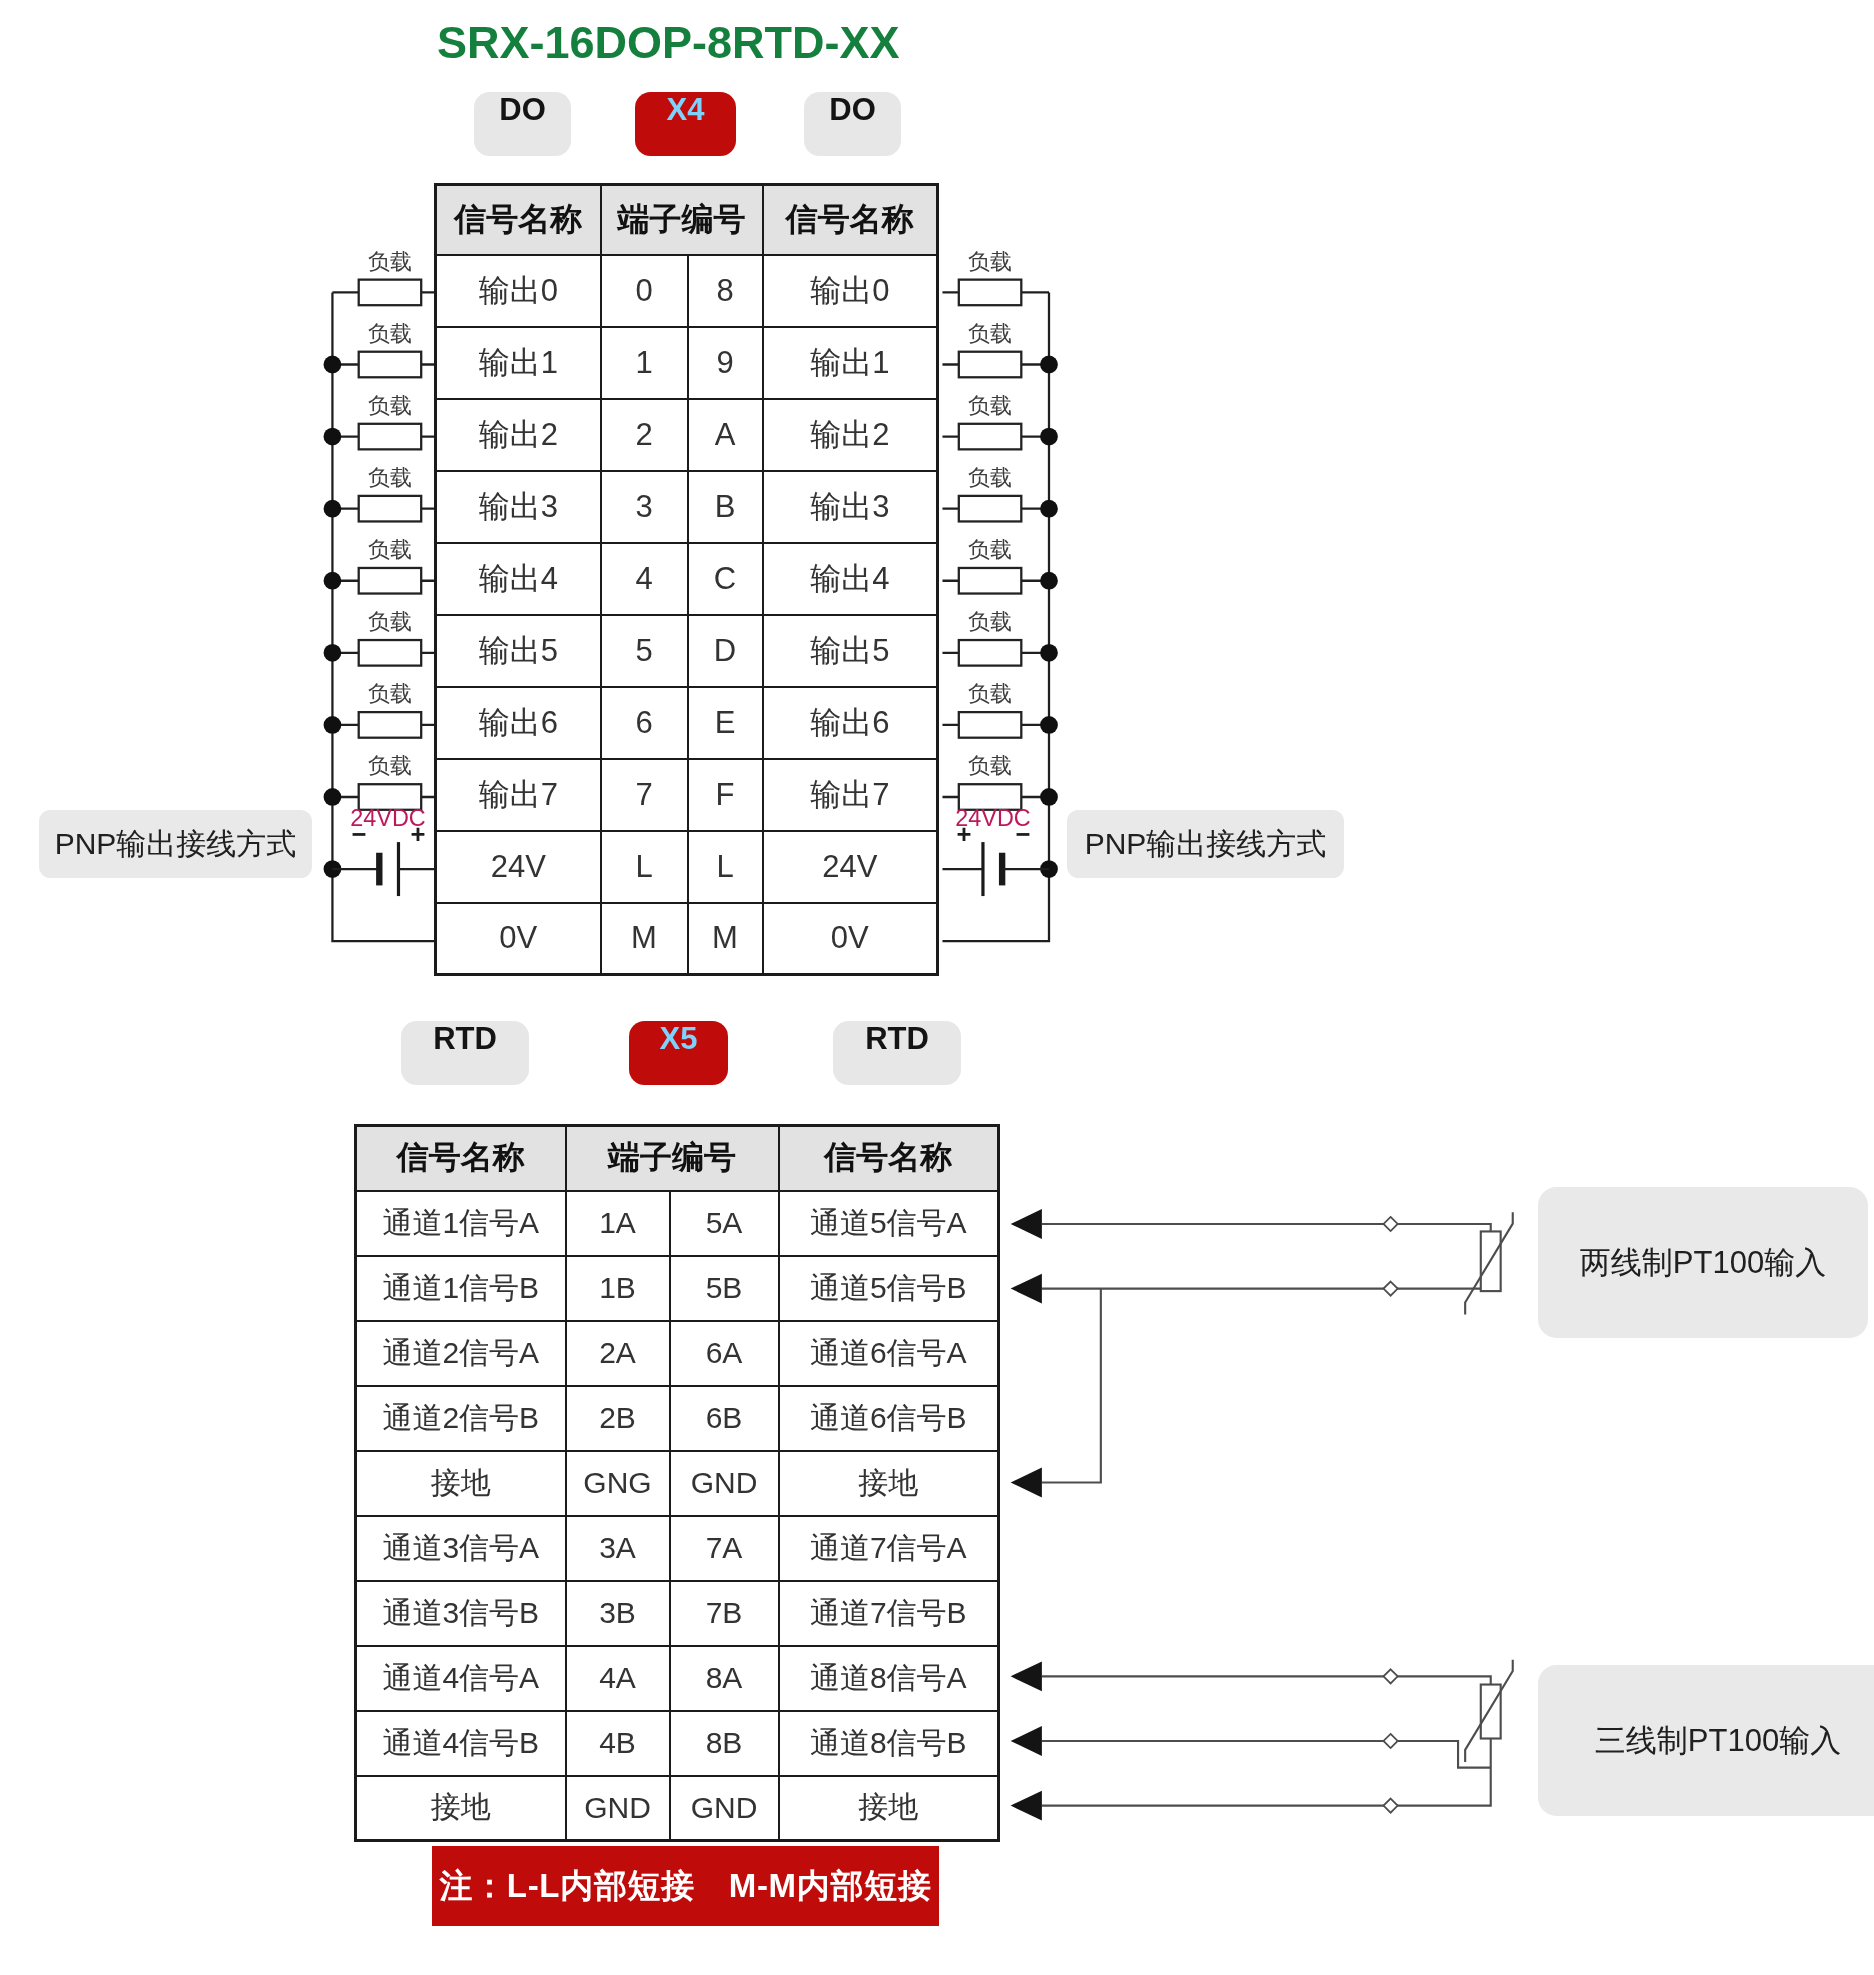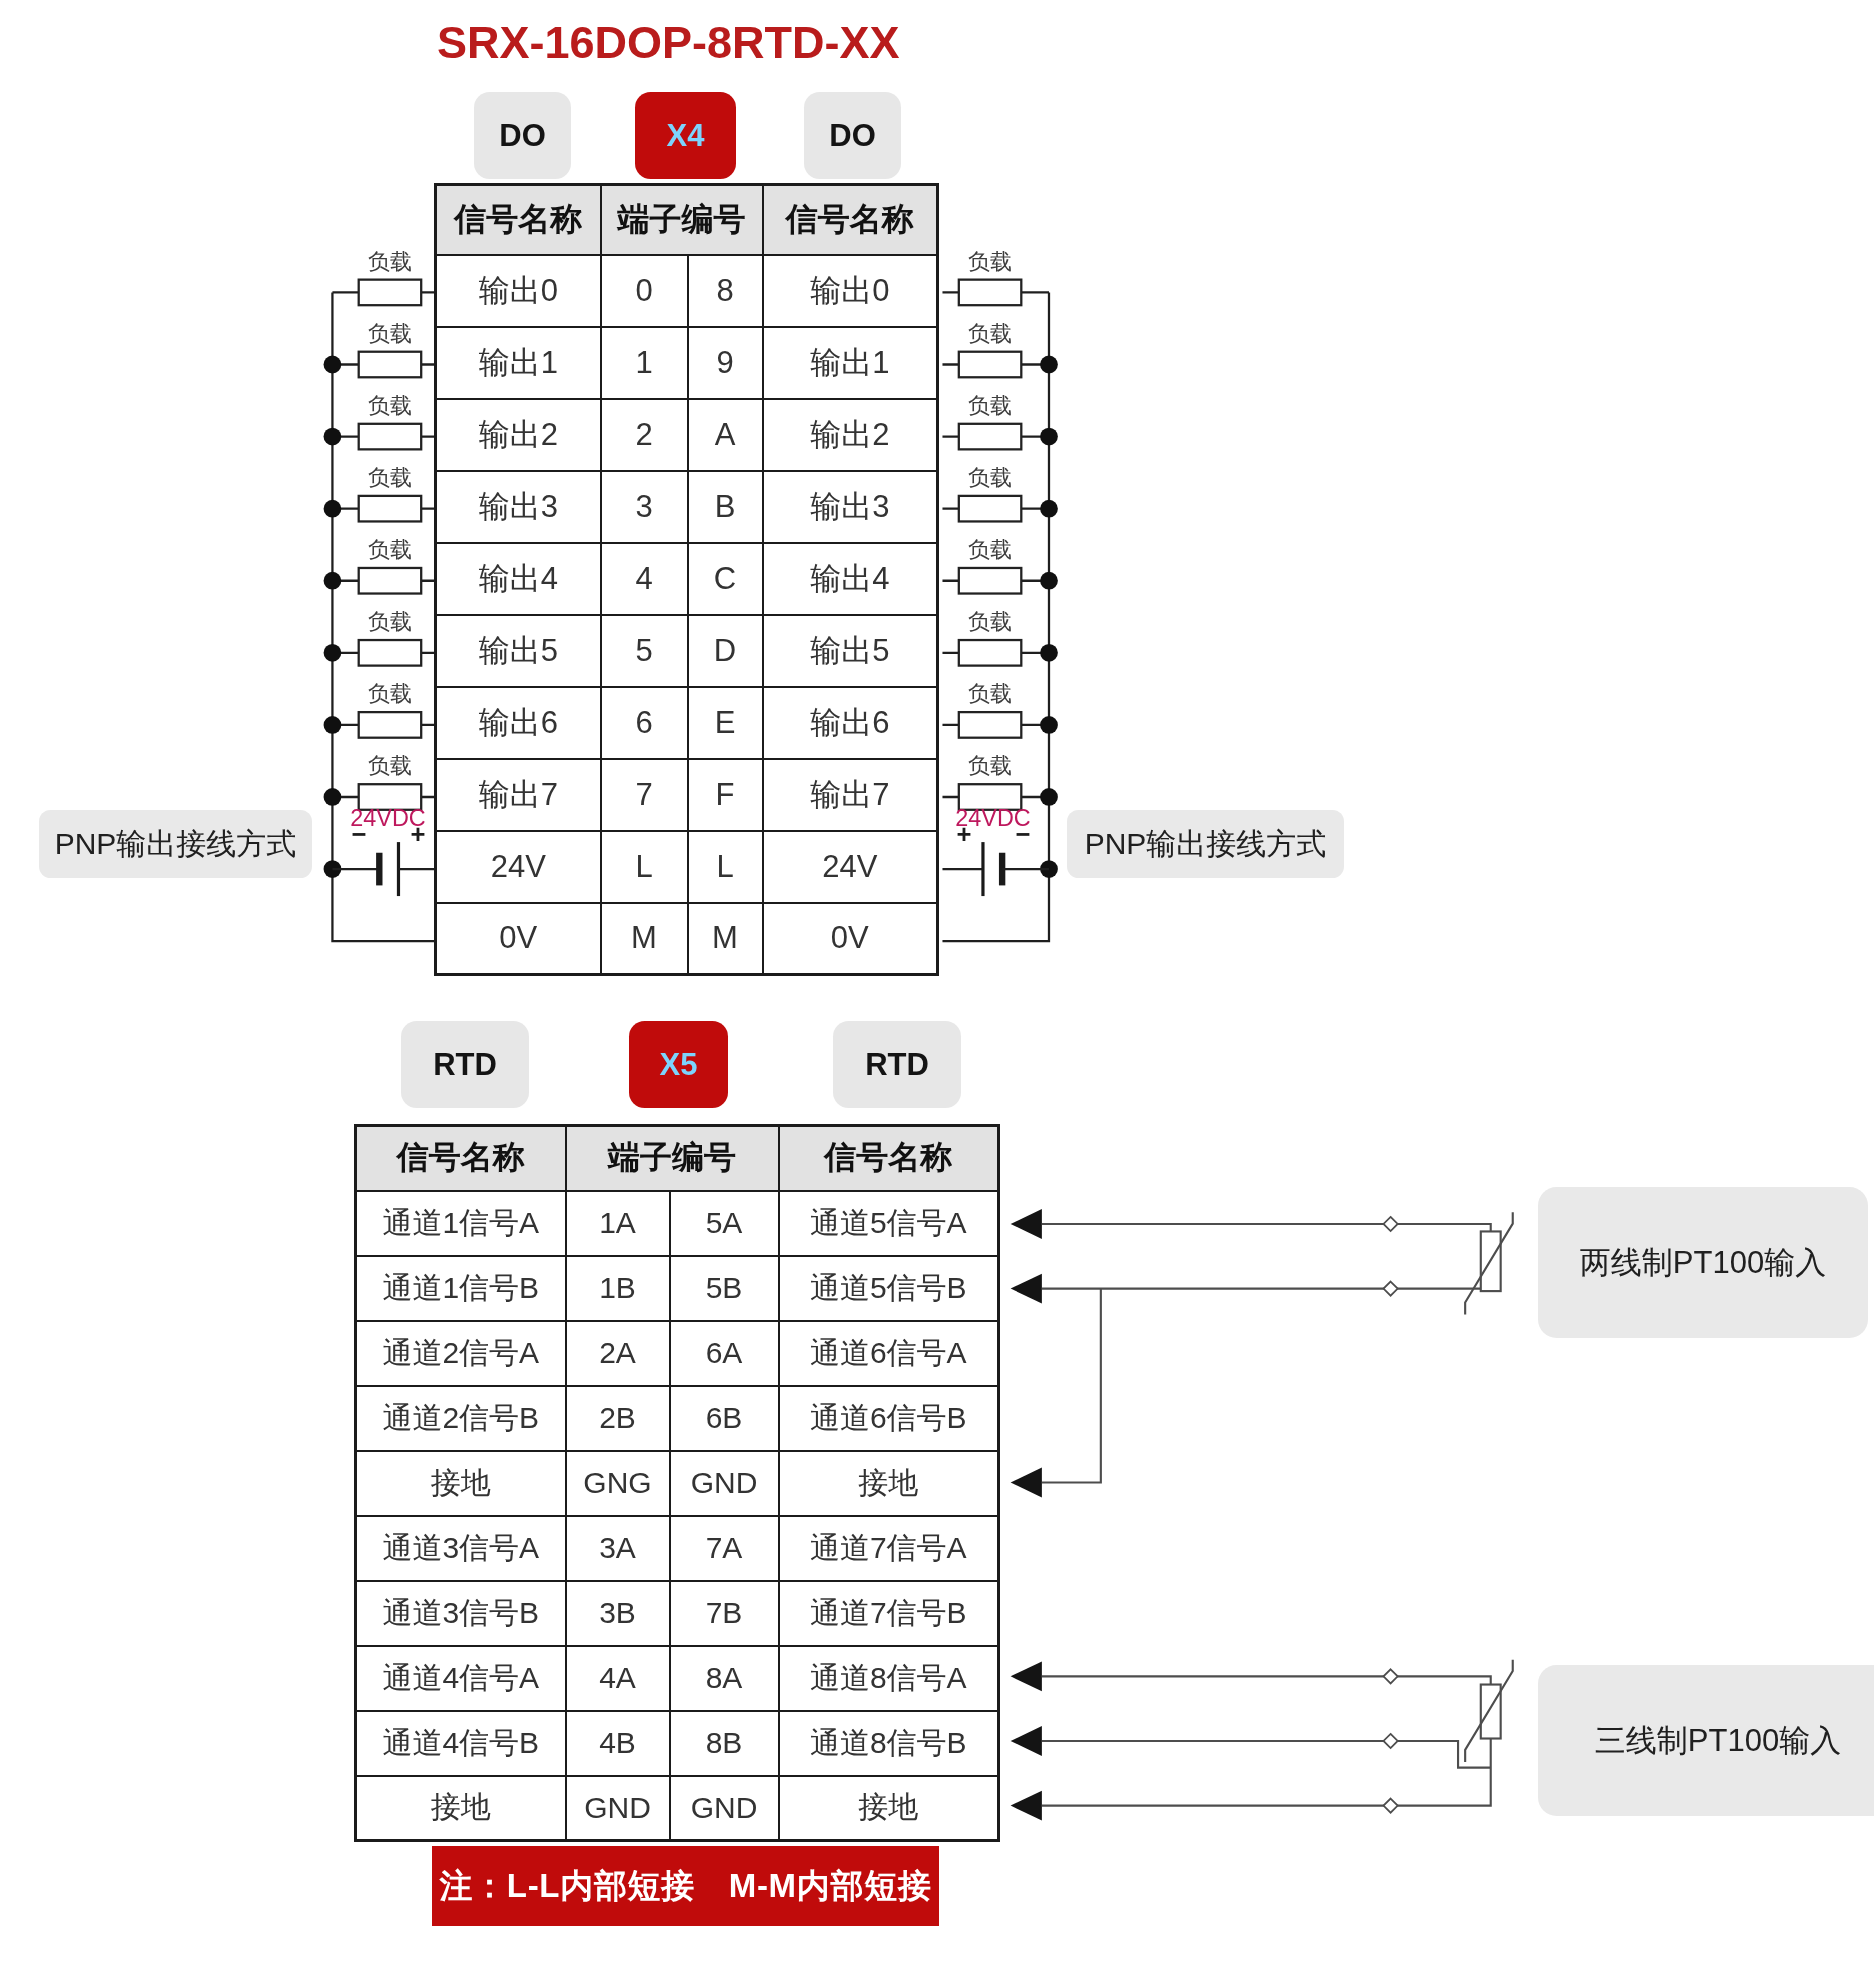--- a/index.html
+++ b/index.html
@@ -1,18 +1,18 @@
 <!DOCTYPE html>
 <html style="font-size:11.4px"><head>
 <meta charset="utf-8">
 <style>
   html,body{margin:0;padding:0;background:#ffffff;font-family:"Liberation Sans","DejaVu Sans",sans-serif;}
   .canvas{position:relative;width:1875px;height:1975px;background:#fff;overflow:hidden;}
-  .title{position:absolute;left:437px;top:17px;font-size:45px;font-weight:800;letter-spacing:0px;color:#b91c1c;white-space:nowrap;}
-  .badge{position:absolute;height:87px;border-radius:15.6px;display:flex;align-items:center;justify-content:center;
+  .title{position:absolute;left:437px;top:17px;font-size:45px;font-weight:800;letter-spacing:0px;color:#15803d;white-space:nowrap;}
+  .badge{position:absolute;height:64px;border-radius:15.6px;display:flex;justify-content:center;
          background:#e7e7e7;color:#141414;font-weight:700;font-size:31px;}
   .badge.red{background:#c00b0b;color:#7dd3fc;}
   .wtable{position:absolute;border-collapse:collapse;table-layout:fixed;background:#fff;border:3.6px solid #1b1b1b;}
   .wtable th{background:#e2e2e2;font-weight:700;font-size:32px;color:#111;border:2.1px solid #1b1b1b;padding:0;text-align:center;}
   .wtable td{font-size:31px;color:#333;text-align:center;border:2.1px solid #1b1b1b;padding:0;white-space:nowrap;}
   #do-table thead tr{height:70px;}
   #do-table tbody tr{height:72px;}
   #rtd-table thead tr{height:65px;}
   #rtd-table tbody tr{height:65px;}
   #rtd-table td{font-size:30px;}

